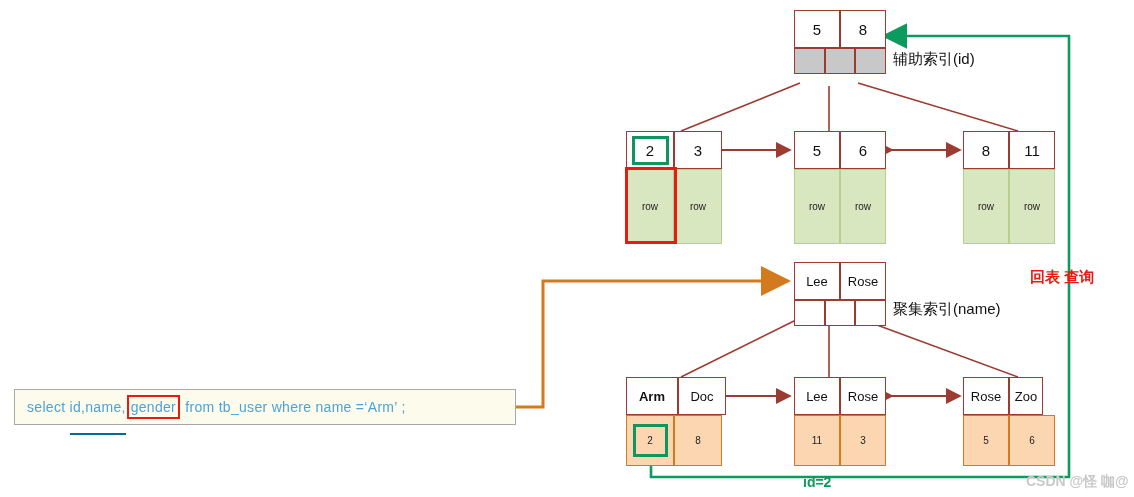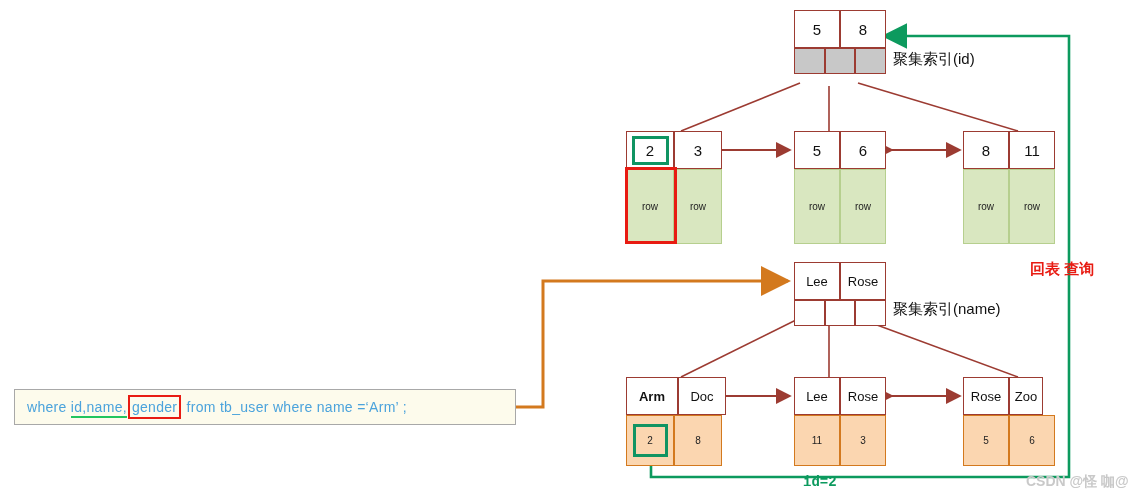--- a/index.html
+++ b/index.html
@@ -31,29 +31,29 @@
   .dcell.green{background:#d9e7c0;border:1.5px solid #b6cf8e;}
   .dcell.orange{background:#fbd6b0;border:1.5px solid #d3791e;}
 
   
   .hl-green{position:absolute;border:3px solid #109462;box-sizing:border-box;}
   .hl-red{position:absolute;border:3px solid #e81b12;box-sizing:border-box;}
 
   
   .lbl{position:absolute;font-size:15px;color:#111;white-space:nowrap;}
   .lbl-red{position:absolute;font-size:15px;color:#e81b12;font-weight:bold;white-space:nowrap;}
-  .lbl-green{position:absolute;font-size:14px;color:#0c9a5e;font-weight:bold;white-space:nowrap;font-family:Liberation Mono, monospace;}
+  .lbl-green{position:absolute;font-size:14px;color:#0c9a5e;font-weight:bold;white-space:nowrap;}
   .watermark{position:absolute;font-size:14px;color:#c9c9c9;white-space:nowrap;}
 
   
   .sqlbox{position:absolute;box-sizing:border-box;background:#fdfbec;
           border:1px solid #a8a8a8;display:flex;align-items:center;
           padding:0 12px;}
   .sql{font-size:14px;color:#4ba3dc;white-space:nowrap;letter-spacing:.3px;}
-  .sql .ul{border-bottom:2px solid #22c55e;padding-bottom:1px;}
+  .sql .ul{border-bottom:2px solid #0369a1;padding-bottom:18px;}
   .sql .boxed{border:2.5px solid #e81b12;padding:2px 2px;margin:0 1px;}
   .sql .plain{color:#4ba3dc;}
 </style>
 </head>
 <body>
 
 <div class="stage">
 
   <svg class="lines" viewBox="0 0 1134 497">
     <defs>
@@ -102,21 +102,21 @@
     <div class="krow">
       <div class="kcell" style="width:46px;">5</div>
       <div class="kcell" style="width:46px;">8</div>
     </div>
     <div class="prow">
       <div class="pcell grey" style="width:31px;"></div>
       <div class="pcell grey" style="width:30px;"></div>
       <div class="pcell grey" style="width:31px;"></div>
     </div>
   </div>
-  <div class="lbl" style="left:893px;top:50px;">聚集索引(id)</div>
+  <div class="lbl" style="left:893px;top:50px;">辅助索引(id)</div>
 
   <div class="node" style="left:626px;top:131px;">
     <div class="krow">
       <div class="kcell" style="width:48px;">2</div>
       <div class="kcell" style="width:48px;">3</div>
     </div>
     <div class="drow">
       <div class="dcell green" style="width:48px;height:75px;">row</div>
       <div class="dcell green" style="width:48px;height:75px;">row</div>
     </div>
@@ -186,23 +186,23 @@
     <div class="krow">
       <div class="kcell small" style="width:46px;">Rose</div>
       <div class="kcell small" style="width:34px;">Zoo</div>
     </div>
     <div class="drow">
       <div class="dcell orange" style="width:46px;height:51px;">5</div>
       <div class="dcell orange" style="width:46px;height:51px;">6</div>
     </div>
   </div>
 
-  <div class="lbl-red" style="left:1030px;top:260px;">回表 查询</div>
+  <div class="lbl-red" style="left:1030px;top:268px;">回表 查询</div>
   <div class="lbl-green" style="left:803px;top:474px;">id=2</div>
   <div class="watermark" style="left:1026px;top:473px;font-weight:bold;">CSDN @怪 咖@</div>
 
   <div class="sqlbox" style="left:14px;top:389px;width:502px;height:36px;">
     <div class="sql">
-      <span class="plain">where </span><span class="ul">id,name,</span><span class="boxed">gender</span><span class="plain"> from  tb_user  where  name =‘Arm’ ;</span>
+      <span class="plain">select </span><span class="ul">id,name,</span><span class="boxed">gender</span><span class="plain"> from  tb_user  where  name =‘Arm’ ;</span>
     </div>
   </div>
 
 </div>
 
 </body></html>

